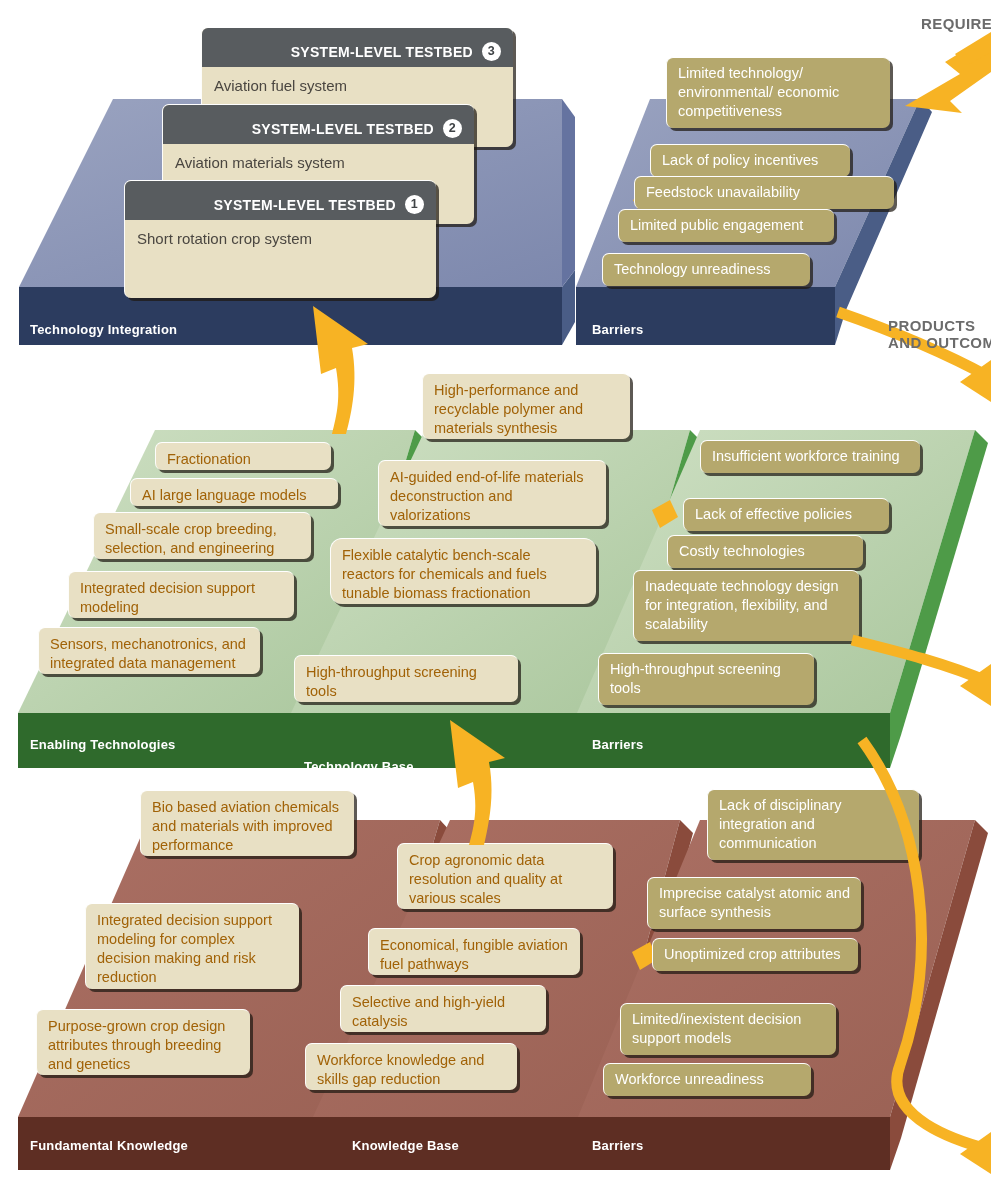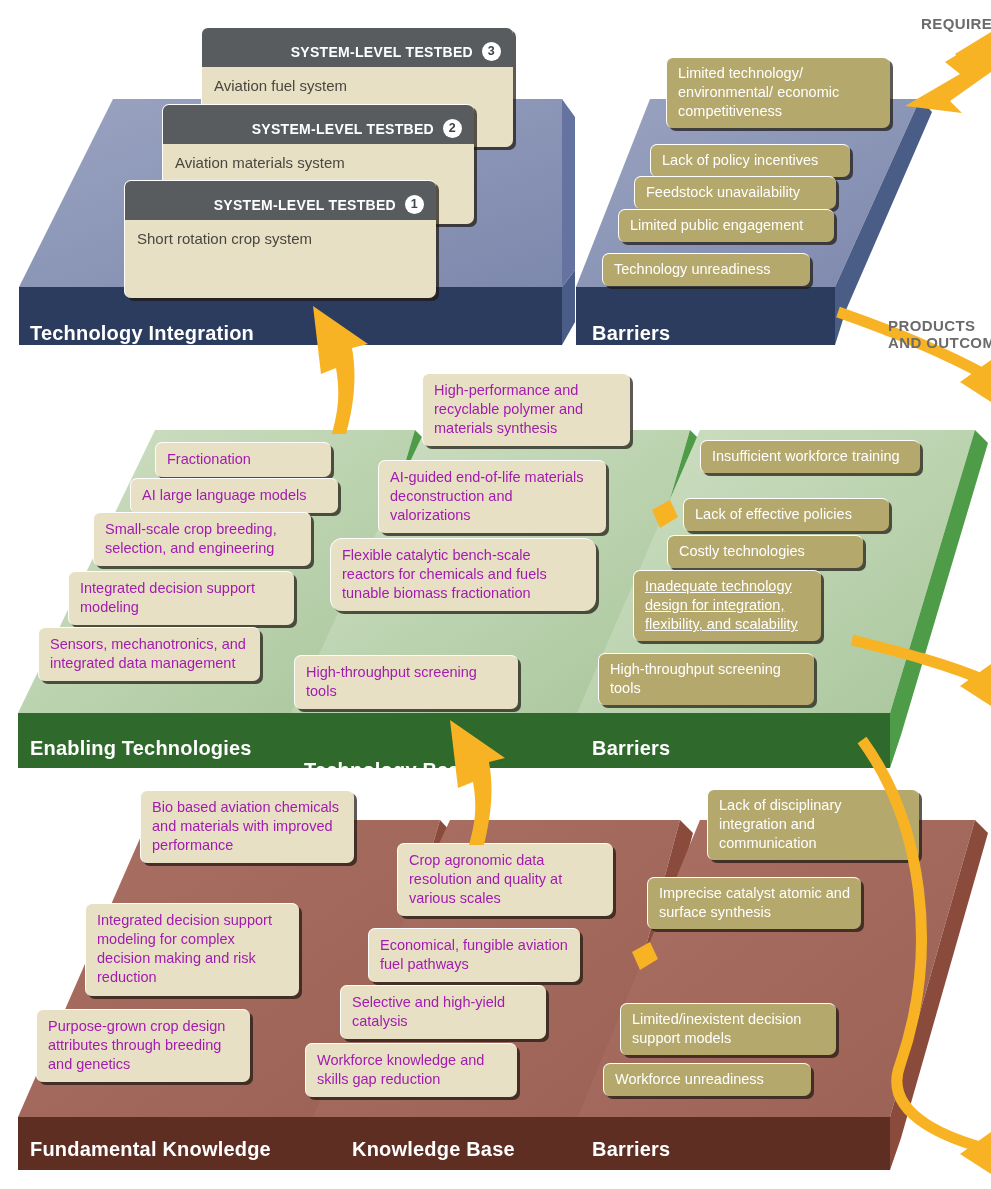--- a/index.html
+++ b/index.html
@@ -9,34 +9,34 @@
     -webkit-font-smoothing:antialiased;
   }
   #stage{position:absolute;left:0;top:0;width:991px;height:1189px;}
   svg.layer{position:absolute;left:0;top:0;width:991px;height:1189px;overflow:visible;}
   #platforms{z-index:1;}
   #arrows-back{z-index:2;}
   #arrows-front{z-index:6;}
 
   .plat-label{
     position:absolute;z-index:5;color:#ffffff;font-weight:bold;
-    font-size:20px;letter-spacing:0.2px;white-space:nowrap;
+    font-size:13px;letter-spacing:0.2px;white-space:nowrap;
   }
 
   .card{
     position:absolute;z-index:4;box-sizing:border-box;
     border-radius:7px;
     box-shadow:3px 3px 0px rgba(30,25,18,.72);
     border-top:1.5px solid #ffffff;
     border-left:1.5px solid #fdfdfb;
   }
   
   .card.cream{
-    background:#e8e0c4;color:#a21caf;
-    padding:7px 10px 8px 11px;
+    background:#e8e0c4;color:#a16207;
+    padding:7px 10px 1px 11px;
     font-size:14.5px;line-height:1.32;
   }
   
   .card.khaki{
     background:#b5a86d;color:#ffffff;
     padding:6px 10px 7px 11px;
     font-size:14.5px;line-height:1.32;
   }
   
   .card.testbed{
@@ -175,52 +175,53 @@
   <div class="card testbed" style="left:124px;top:180px;width:312px;height:118px;">
     <div class="tb-head">
       <span>SYSTEM-LEVEL TESTBED</span>
       <span class="tb-num">1</span>
     </div>
     <div class="tb-body">Short rotation crop system</div>
   </div>
 
   <div class="card khaki" style="left:666px;top:57px;width:224px;">Limited technology/ environmental/ economic competitiveness</div>
   <div class="card khaki" style="left:650px;top:144px;width:200px;">Lack of policy incentives</div>
-  <div class="card khaki" style="left:634px;top:176px;width:202px;">Feedstock unavailability</div>
+  <div class="card khaki" style="left:634px;top:176px;width:260px;">Feedstock unavailability</div>
   <div class="card khaki" style="left:618px;top:209px;width:216px;">Limited public engagement</div>
   <div class="card khaki" style="left:602px;top:253px;width:208px;">Technology unreadiness</div>
 
   <div class="card cream" style="left:155px;top:442px;width:176px;">Fractionation</div>
   <div class="card cream" style="left:130px;top:478px;width:208px;">AI large language models</div>
   <div class="card cream" style="left:93px;top:512px;width:218px;">Small-scale crop breeding, selection, and engineering</div>
   <div class="card cream" style="left:68px;top:571px;width:226px;">Integrated decision support modeling</div>
   <div class="card cream" style="left:38px;top:627px;width:222px;">Sensors, mechanotronics, and integrated data management</div>
 
   <div class="card cream" style="left:422px;top:373px;width:208px;">High-performance and recyclable polymer and materials synthesis</div>
   <div class="card cream" style="left:378px;top:460px;width:228px;">AI-guided end-of-life materials deconstruction and valorizations</div>
   <div class="card cream" style="left:330px;top:538px;width:266px;border-radius:12px;">Flexible catalytic bench-scale reactors for chemicals and fuels tunable biomass fractionation</div>
   <div class="card cream" style="left:294px;top:655px;width:224px;">High-throughput screening tools</div>
 
   <div class="card khaki" style="left:700px;top:440px;width:220px;">Insufficient workforce training</div>
   <div class="card khaki" style="left:683px;top:498px;width:206px;">Lack of effective policies</div>
   <div class="card khaki" style="left:667px;top:535px;width:196px;">Costly technologies</div>
-  <div class="card khaki" style="left:633px;top:570px;width:188px;text-decoration:underline;">Inadequate technology design for integration, flexibility, and scalability</div>
+  <div class="card khaki" style="left:633px;top:570px;width:226px;">Inadequate technology design for integration, flexibility, and scalability</div>
   <div class="card khaki" style="left:598px;top:653px;width:216px;">High-throughput screening tools</div>
 
   <div class="card cream" style="left:140px;top:790px;width:214px;">Bio based aviation chemicals and materials with improved performance</div>
   <div class="card cream" style="left:85px;top:903px;width:214px;">Integrated decision support modeling for complex decision making and risk reduction</div>
   <div class="card cream" style="left:36px;top:1009px;width:214px;">Purpose-grown crop design attributes through breeding and genetics</div>
 
   <div class="card cream" style="left:397px;top:843px;width:216px;">Crop agronomic data resolution and quality at various scales</div>
   <div class="card cream" style="left:368px;top:928px;width:212px;">Economical, fungible aviation fuel pathways</div>
   <div class="card cream" style="left:340px;top:985px;width:206px;">Selective and high-yield catalysis</div>
   <div class="card cream" style="left:305px;top:1043px;width:212px;">Workforce knowledge and skills gap reduction</div>
 
   <div class="card khaki" style="left:707px;top:789px;width:212px;">Lack of disciplinary integration and communication</div>
   <div class="card khaki" style="left:647px;top:877px;width:214px;">Imprecise catalyst atomic and surface synthesis</div>
+  <div class="card khaki" style="left:652px;top:938px;width:206px;">Unoptimized crop attributes</div>
   <div class="card khaki" style="left:620px;top:1003px;width:216px;">Limited/inexistent decision support models</div>
   <div class="card khaki" style="left:603px;top:1063px;width:208px;">Workforce unreadiness</div>
 
   <svg class="layer" id="arrows-front" viewBox="0 0 991 1189">
     <g fill="#f7b324">
 
       <path d="M346,434 C352,412 358,382 352,348
                L368,344 L313,306 L321,374 L336,368
                C341,398 337,414 332,434 Z"></path>
 

